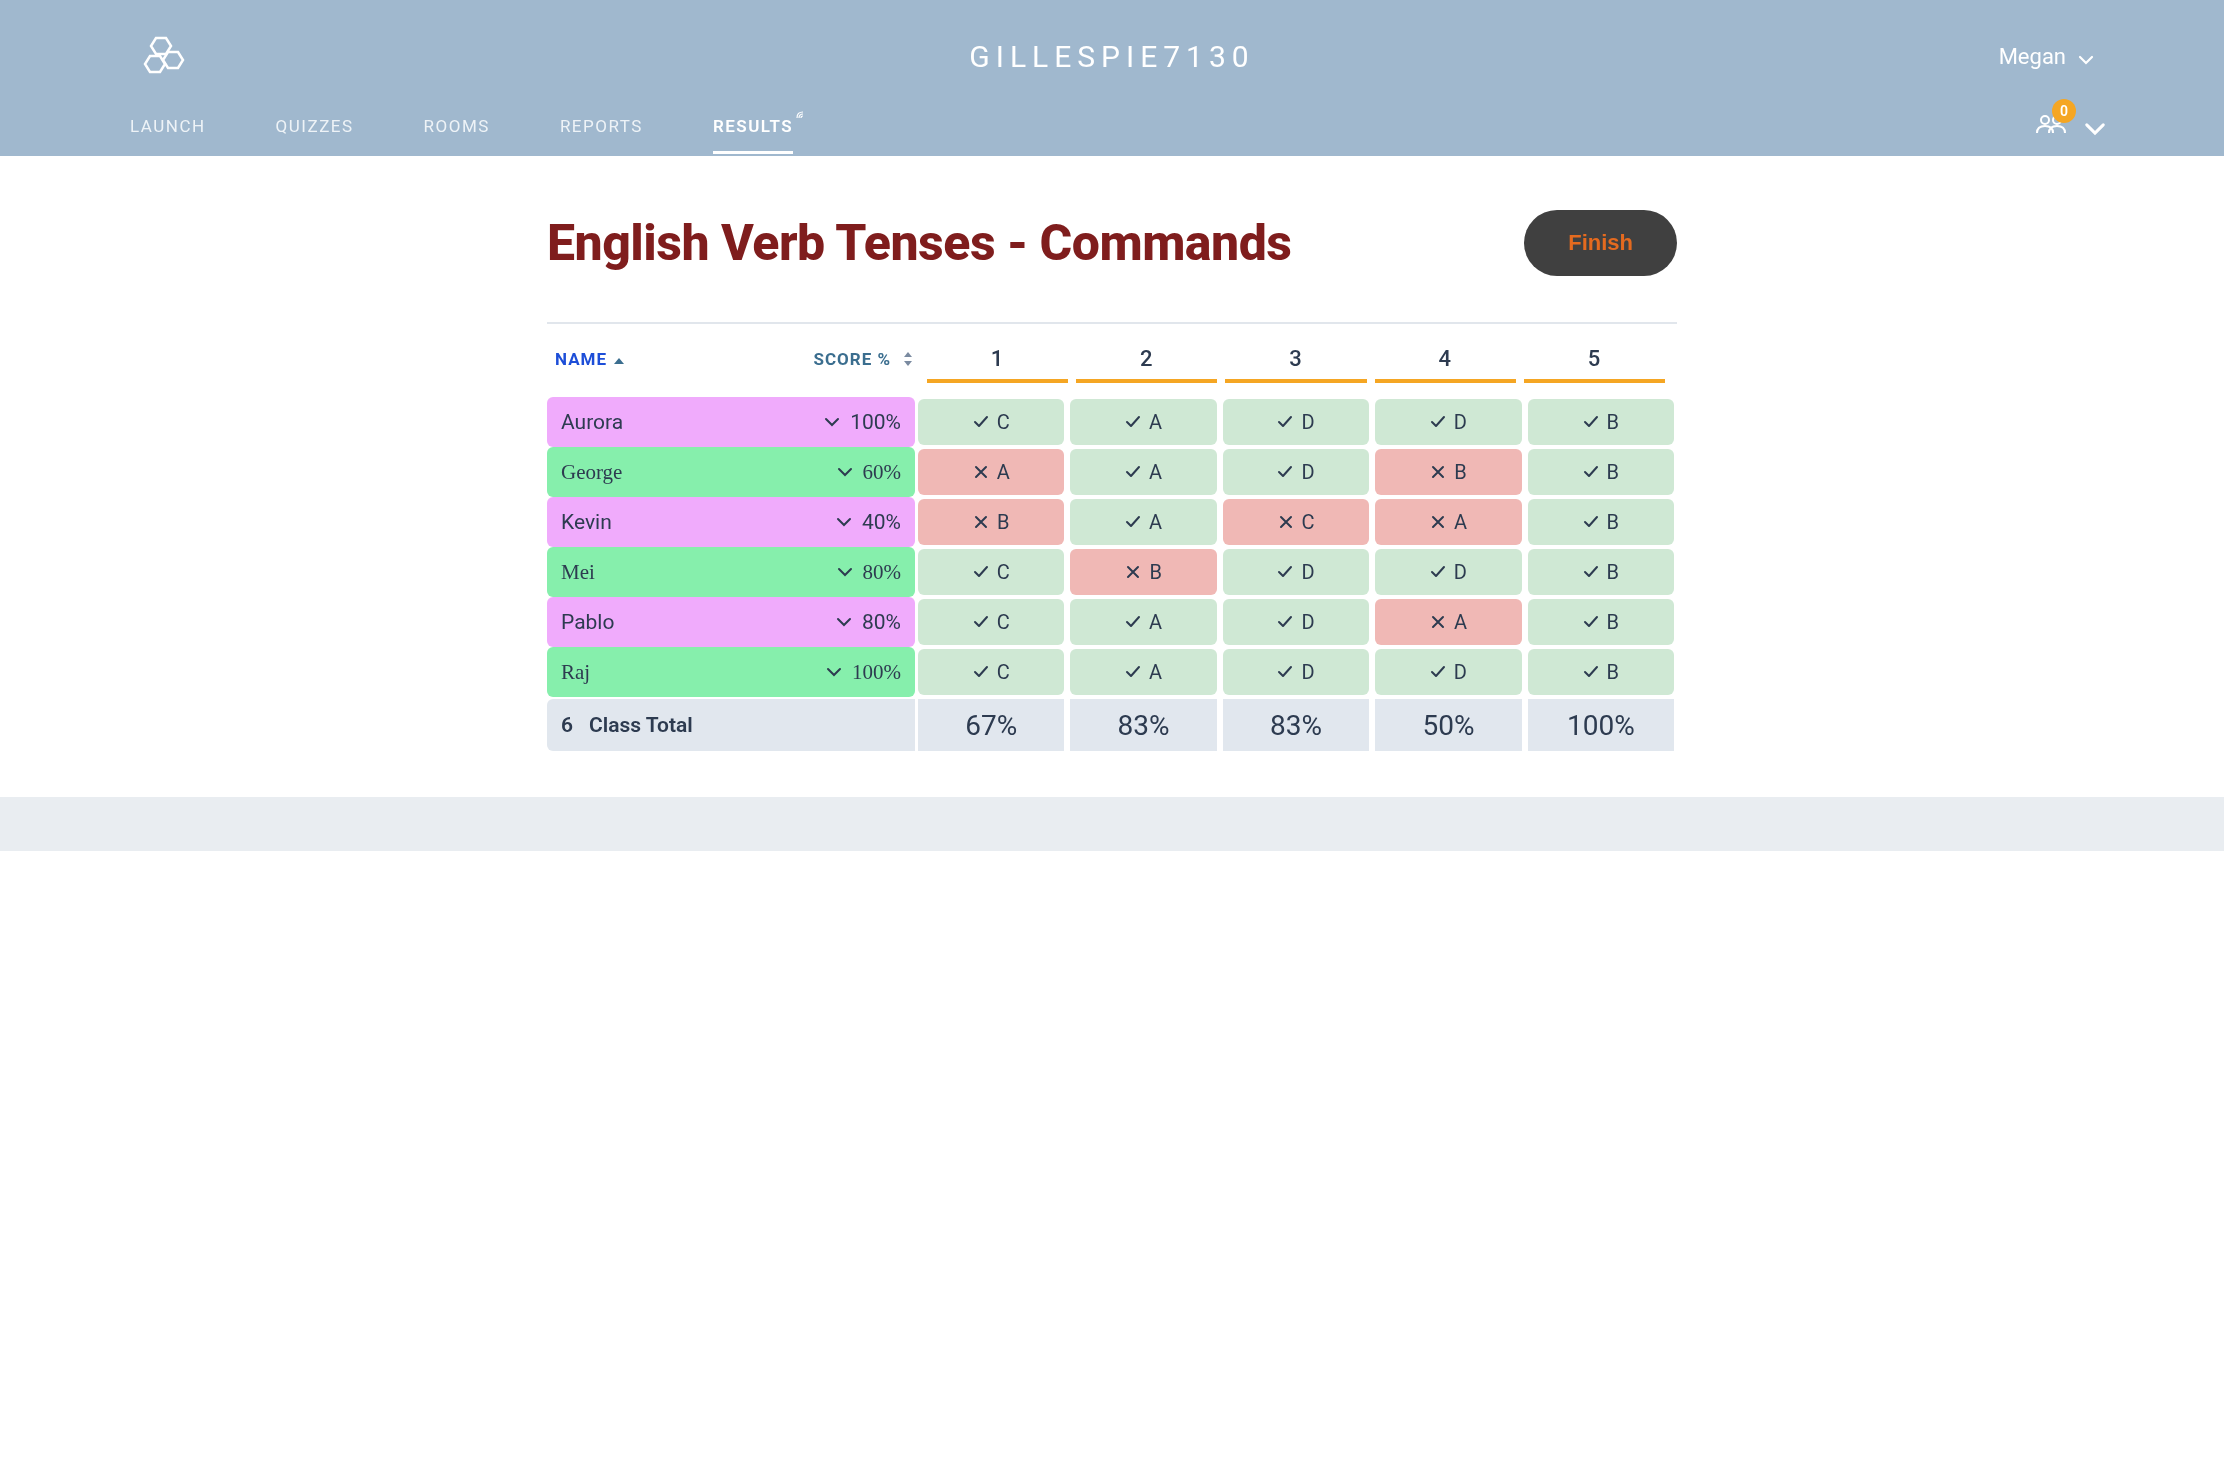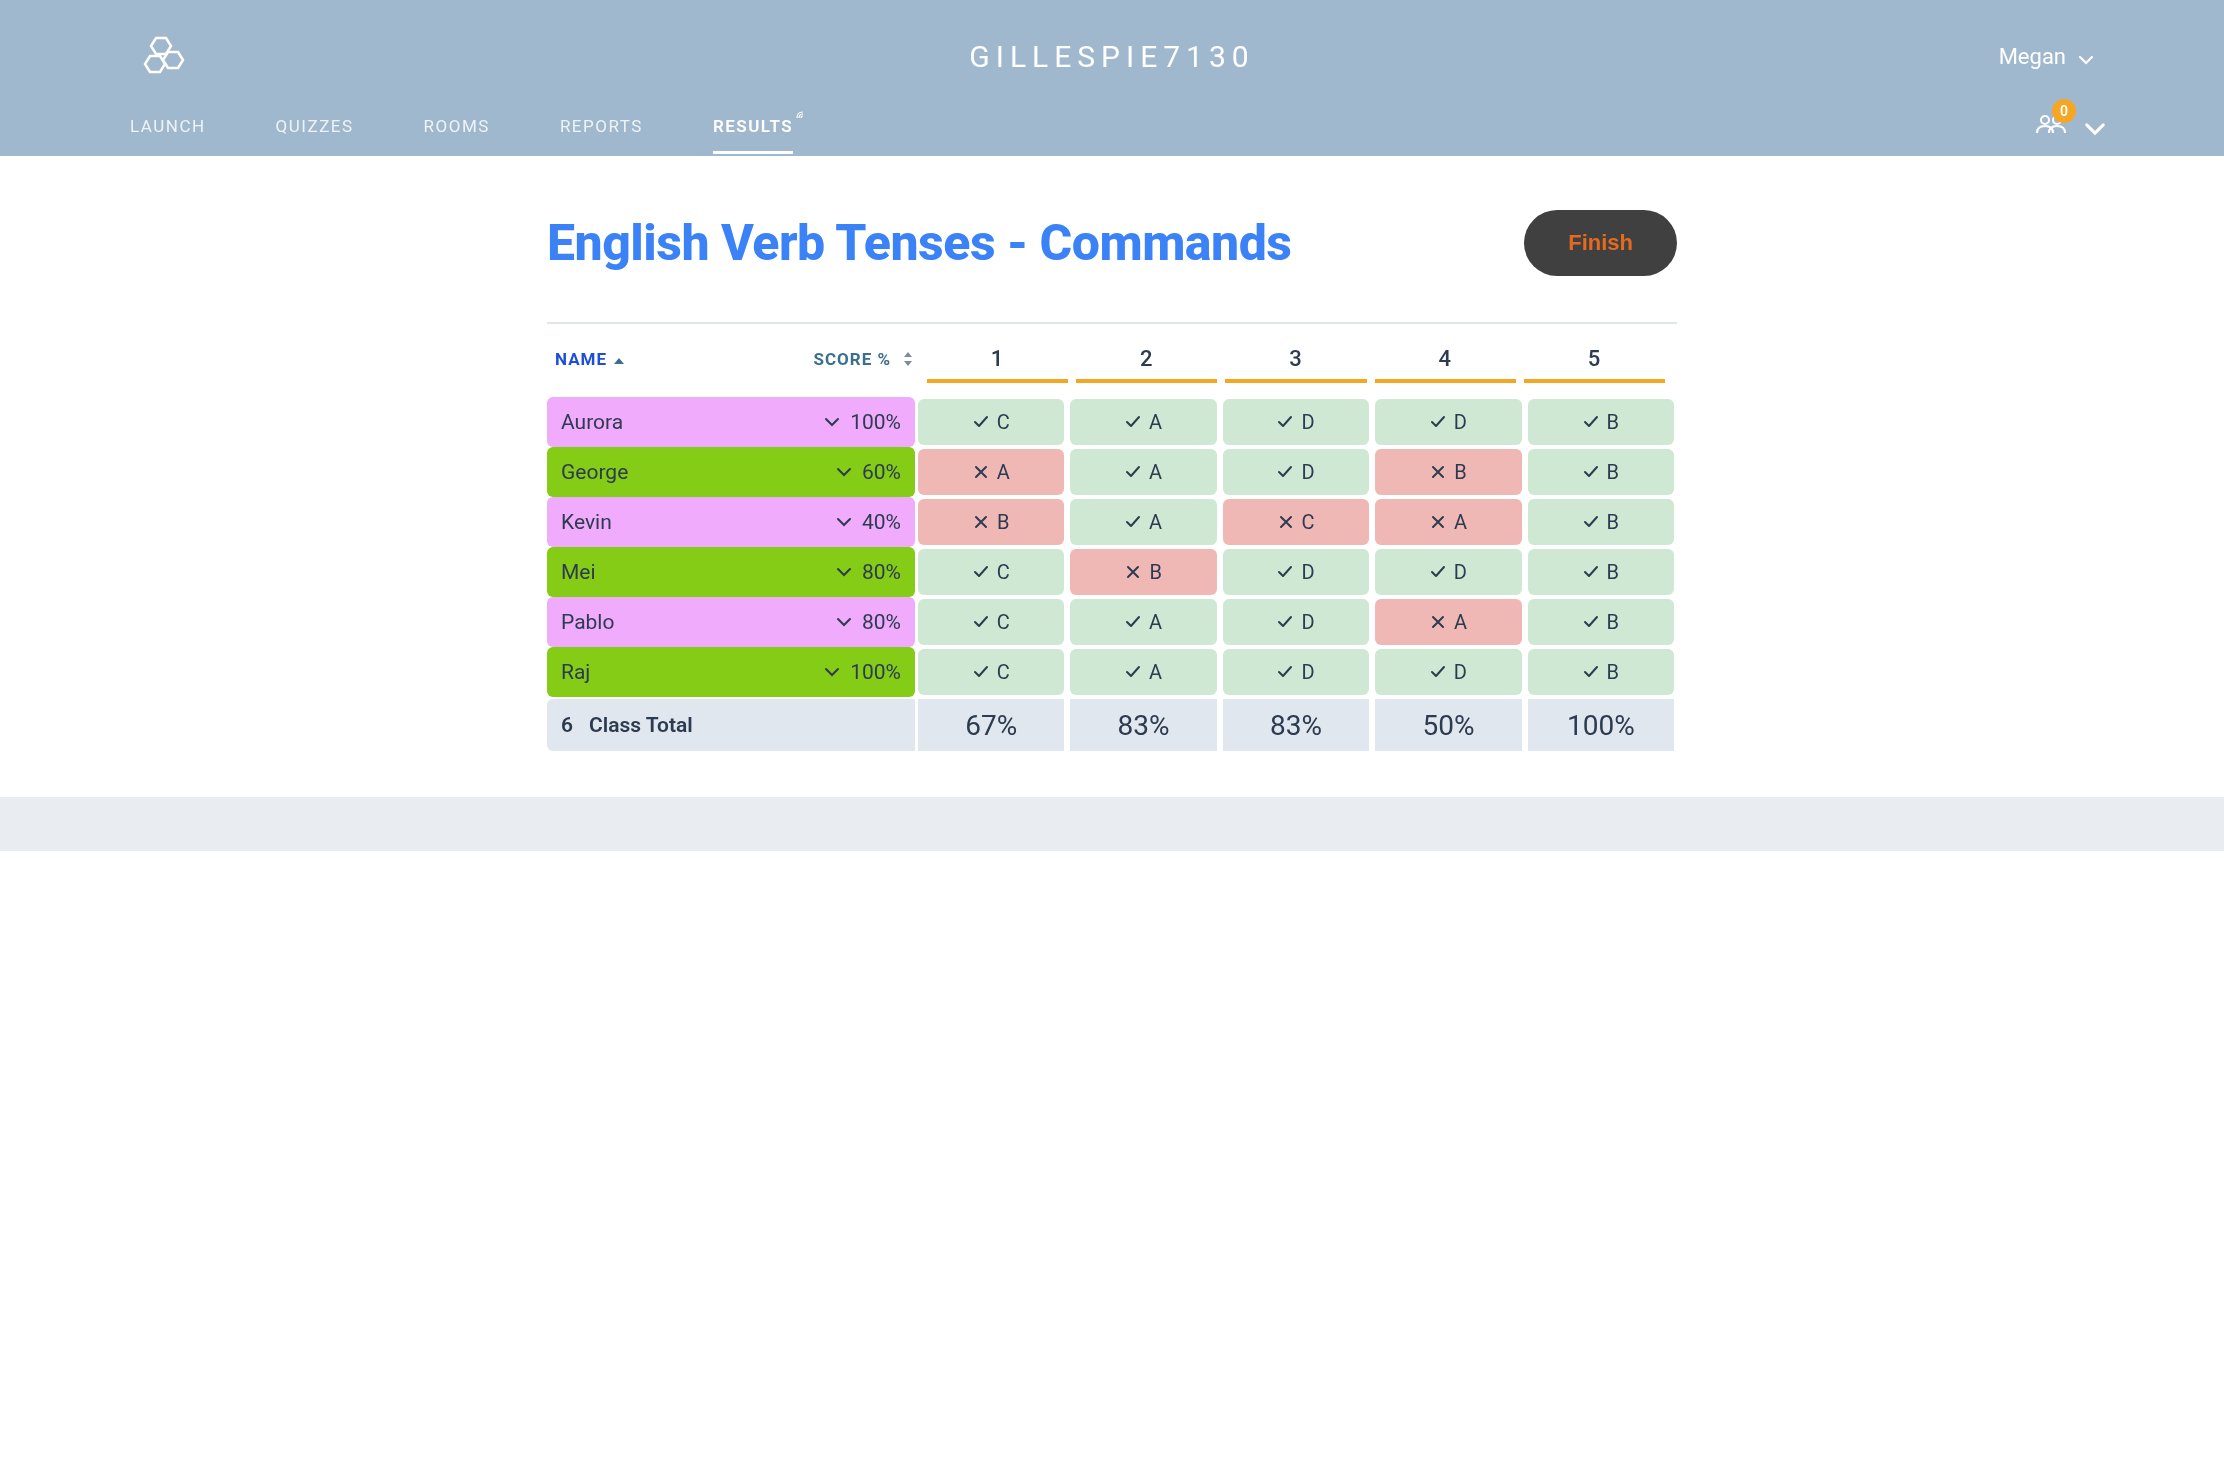--- a/index.html
+++ b/index.html
@@ -99,21 +99,21 @@
   }
   .title-row {
     display: flex;
     justify-content: space-between;
     align-items: center;
     margin-bottom: 46px;
   }
   .page-title {
     font-size: 50px;
     font-weight: 800;
-    color: #3b82f6;
+    color: #7f1d1d;
     letter-spacing: -0.5px;
   }
   .finish-btn {
     background: #404040;
     color: #e46a1f;
     font-size: 22px;
     font-weight: 600;
     border: none;
     border-radius: 40px;
     padding: 20px 44px;
@@ -144,21 +144,21 @@
   }
   .col-name { width: 250px; color: #1d4ed8; display:flex; align-items:center; gap:6px;}
   .col-score { width: 118px; text-align: right; color: #3b6e8f; display:flex; justify-content:flex-end; align-items:center; gap:12px; padding-right: 10px;}
   .col-q { flex: 1; text-align: center; color: #2d3b50; font-size: 22px; font-weight: 500; position: relative; }
   .col-q .underline { position: absolute; bottom: -12px; left: 4px; right: 4px; height: 4px; background: #f5a623; }
 
   .row {
     display: flex; align-items: stretch; height: 50px; border-radius: 4px; margin-bottom: 0;
   }
   .row.odd .cell-name, .row.odd .cell-score { background: #f0abfc; }
-  .row.even .cell-name, .row.even .cell-score { background: #84cc16; }
+  .row.even .cell-name, .row.even .cell-score { background: #86efac; font-family: Liberation Serif, serif; }
   .cell-name { width: 250px; display:flex; align-items:center; padding-left: 14px; font-size: 21px; color:#2d3b50; border-top-left-radius:6px; border-bottom-left-radius:6px;}
   .cell-score { width: 118px; display:flex; align-items:center; justify-content:flex-end; gap:10px; padding-right: 14px; font-size: 21px; color:#2d3b50; border-top-right-radius:6px; border-bottom-right-radius:6px;}
   .cell-ans {
     flex:1; margin: 2px 3px; border-radius: 6px;
     display:flex; align-items:center; justify-content:center; gap:8px;
     font-size: 20px; color: #2d3b50;
   }
   .cell-ans.correct { background: #cfe8d4; }
   .cell-ans.wrong { background: #f0b8b5; }
   .cell-ans .mark { width: 16px; height: 16px; display:inline-flex; }

